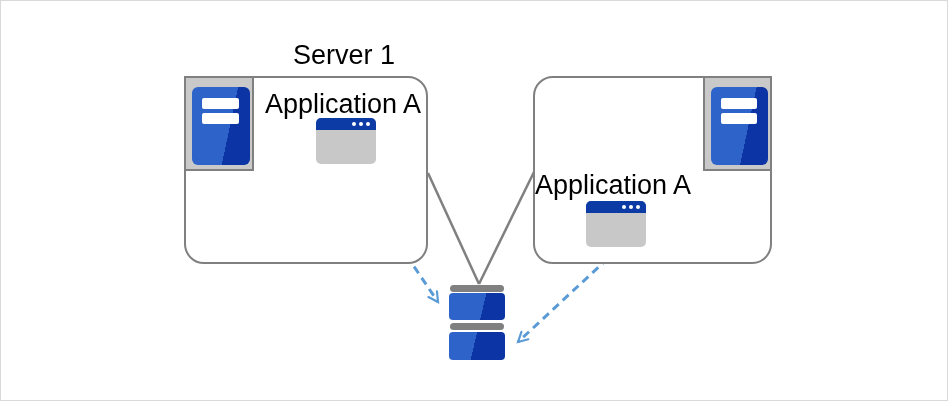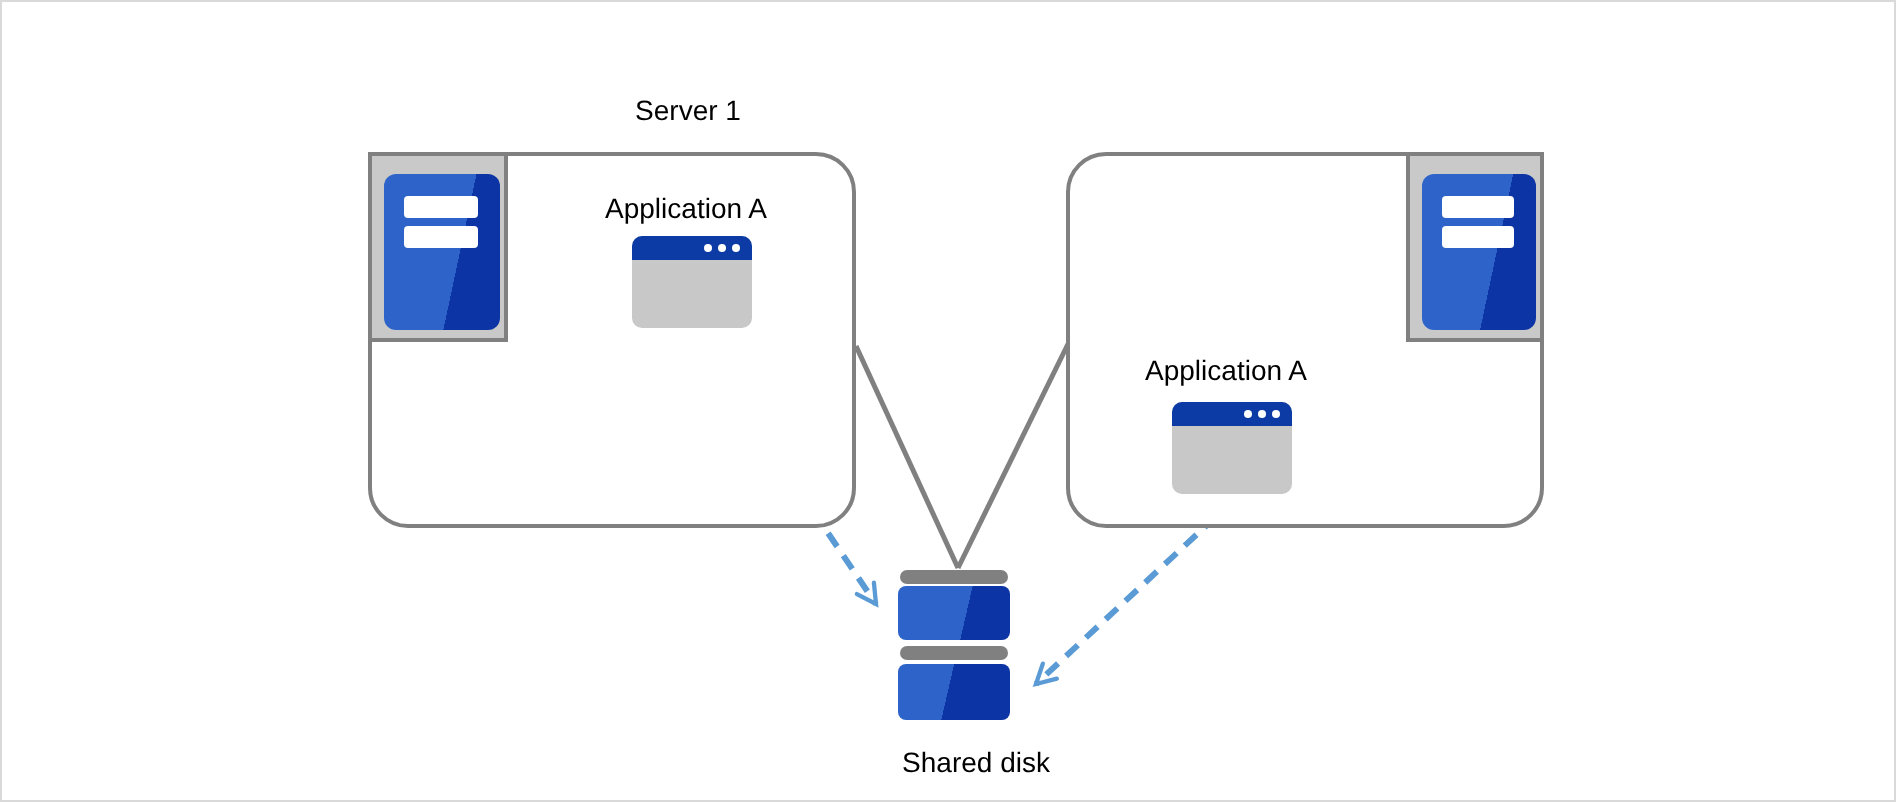--- a/index.html
+++ b/index.html
@@ -7,21 +7,21 @@
   .canvas{
     position:relative;width:948px;height:401px;background:#fff;
     border:1px solid var(--canvas-border,#d9d9d9);box-sizing:border-box;overflow:hidden;
   }
   .connectors{position:absolute;left:0;top:0;width:948px;height:401px;pointer-events:none;}
   .vline{stroke:var(--line-gray,#808080);stroke-width:2.5;fill:none;}
   .dashline{stroke:var(--arrow-blue,#5b9bd5);stroke-width:3;stroke-dasharray:8 5.5;fill:none;}
 
   .label{
     position:absolute;transform:translateX(-50%);
-    font-size:14px;line-height:26px;color:var(--label-black,#000);
+    font-size:27px;line-height:26px;color:var(--label-black,#000);
     white-space:nowrap;text-align:center;
   }
 
   .group-box{
     position:absolute;background:#fff;border:2px solid var(--line-gray,#808080);
     border-radius:20px;box-sizing:border-box;
   }
 
   .server-frame{
     position:absolute;background:var(--icon-gray,#c9c9c9);
@@ -103,15 +103,14 @@
       <span class="dot"></span>
     </div>
   </div>
 
   <div class="disk">
     <div class="disk-cap c1"></div>
     <div class="disk-body d1"></div>
     <div class="disk-cap c2"></div>
     <div class="disk-body d2"></div>
   </div>
-  <div class="label" style="left:487px;top:367px;">Shared disk</div>
 
 </div>
 
 </body></html>

